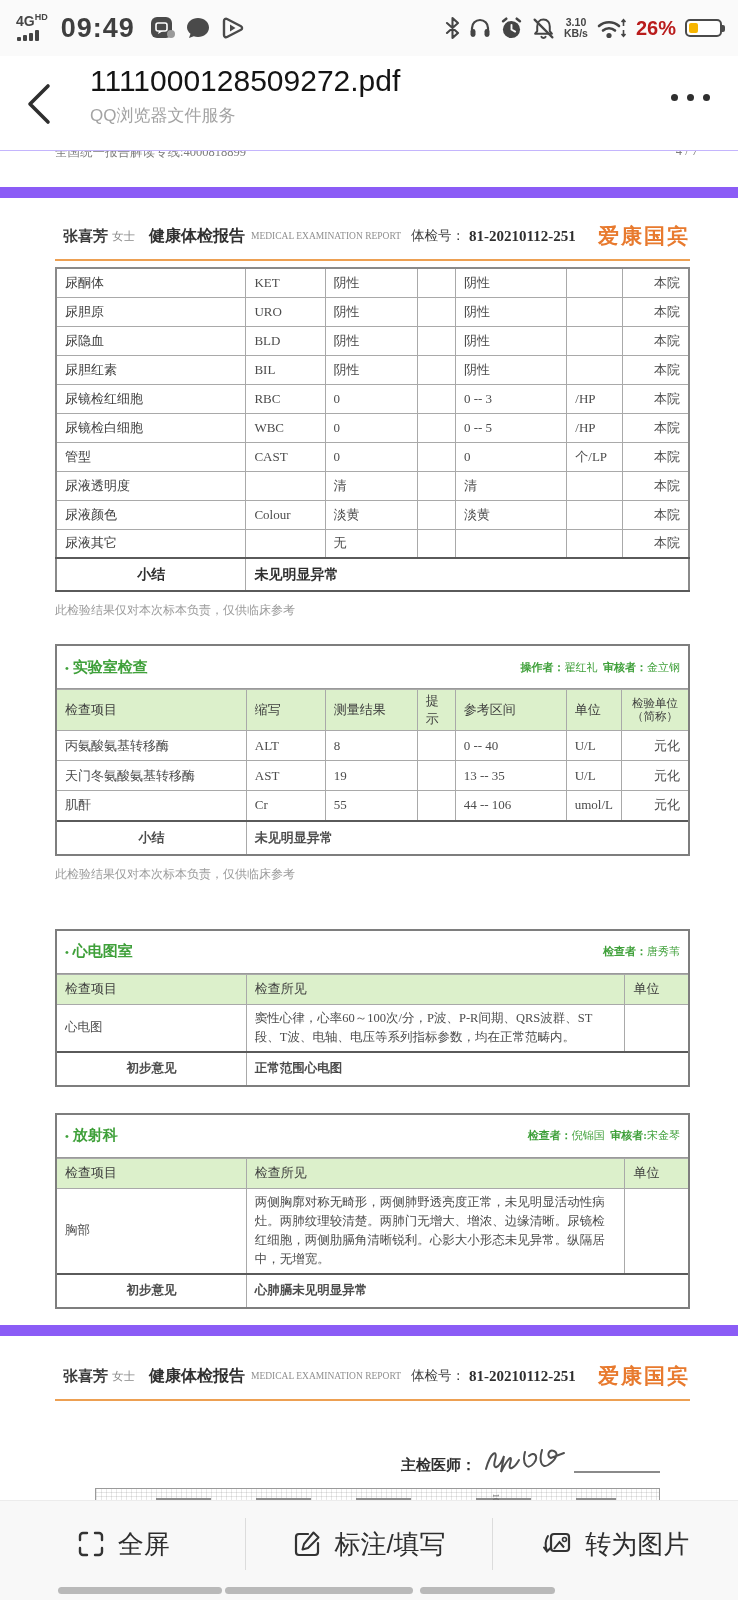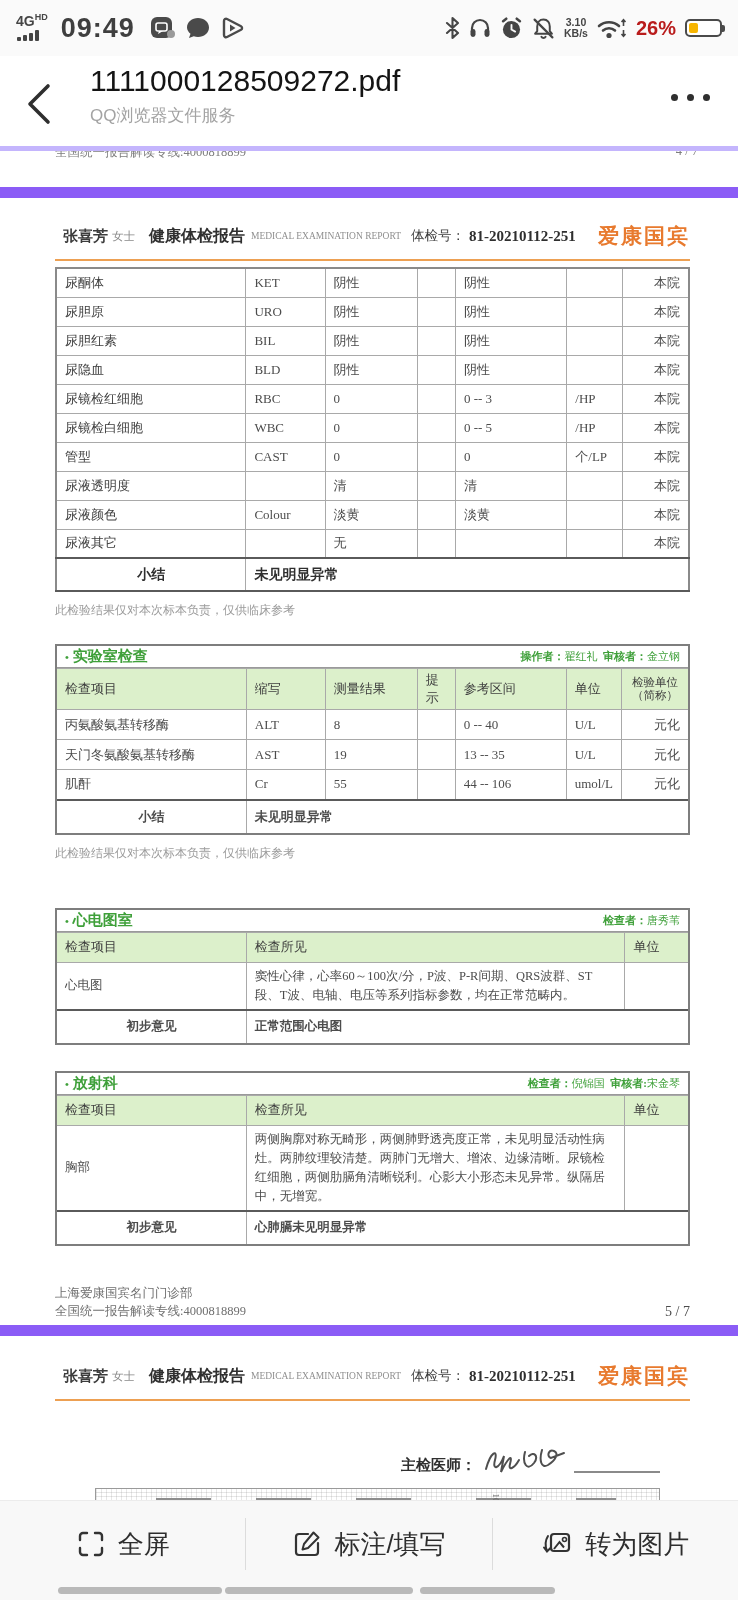--- a/index.html
+++ b/index.html
@@ -18,21 +18,21 @@
   .sig-bars i { display:block; width:4px; background:#454545; border-radius:1px; }
   .time { font-size:27px; font-weight:bold; color:#3f3f3f; margin:0 6px 0 4px; letter-spacing:1px;}
   .app-ico { width:26px; height:26px; }
   .speed { font-size:10.5px; font-weight:bold; line-height:11px; text-align:center; color:#454545;}
   .batt-pct { font-size:20px; font-weight:bold; color:#b91c1c; }
   .battery { position:relative; width:37px; height:18px; border:2px solid #4a4a4a; border-radius:5px; background:#fff; }
   .battery::after { content:""; position:absolute; right:-5px; top:4px; width:3px; height:7px; background:#4a4a4a; border-radius:0 2px 2px 0; }
   .battery .fill { position:absolute; left:2px; top:2px; bottom:2px; width:9px; background:#f7b500; border-radius:2px; }
 
   
-  .nav-bar { position:relative; height:95px; background:#fff; border-bottom:5px solid #c4b5fd; }
+  .nav-bar { position:relative; height:95px; background:#fff; border-bottom:1px solid #c4b5fd; }
   .back-btn { position:absolute; left:22px; top:26px; width:34px; height:44px; cursor:pointer;}
   .nav-titles { position:absolute; left:90px; top:8px; right:90px; }
   .nav-title { font-size:30px; color:#141414; white-space:nowrap; overflow:hidden; }
   .nav-sub { font-size:17px; color:#a3a3a3; margin-top:6px; }
   .menu-btn { position:absolute; right:28px; top:38px; display:flex; gap:9px; cursor:pointer; }
   .menu-btn i { width:7px; height:7px; border-radius:50%; background:#2f2f2f; display:block;}
 
   
   .pdf-area { position:relative; height:1448px; background:#8b5cf6; overflow:hidden;
               font-family:Liberation Serif, serif; }
@@ -60,21 +60,21 @@
   table { border-collapse:collapse; width:100%; table-layout:fixed; }
   .rpt-table { margin-top:6px; border:2px solid #8a8a8a;padding-left:41px; }
   .rpt-table td { border:1px solid #a9a9a9; height:29px; padding:2px 8px; font-size:13px; color:#4c4c4c;
                   overflow:hidden; white-space:nowrap; }
   td.c-item { color:#3d3d3d; }
   tr.sum-row td { border-top:2px solid #5a5a5a; border-bottom:2px solid #5a5a5a; height:33px; }
   td.sum-label { text-align:center; font-weight:bold; color:#2f2f2f; font-size:14px; }
   td.sum-val { font-weight:bold; color:#2f2f2f; font-size:14px; }
 
   .box { border:2px solid #7e7e7e; background:#fff; }
-  .box-title-row { display:flex; align-items:center; height:22px; padding:0 8px; border-bottom:1px solid #9a9a9a; }
+  .box-title-row { display:flex; align-items:center; height:43px; padding:0 8px; border-bottom:1px solid #9a9a9a; }
   .box-title { color:#3fa03a; font-weight:bold; font-size:15px; }
   .box-title .bullet { font-size:11px; margin-right:4px; }
   .box-ops { margin-left:auto; color:#3fa03a; font-size:11px; white-space:nowrap; }
   .box-ops b { font-weight:bold; }
   .box table { border:none; }
   .box td, .box th { border:1px solid #a9a9a9; font-size:13px; color:#4c4c4c; padding:2px 8px; }
   .box tr > *:first-child { border-left:none; } .box tr > *:last-child { border-right:none; }
   .box tr:last-child td { border-bottom:none; }
   th.hdr { background:#dcf0cb; font-weight:normal; text-align:left; color:#3e3e3e; height:38px; white-space:pre-line; }
   th.hdr.small { font-size:11.5px; text-align:center; line-height:13px; padding:2px 2px;}
@@ -247,32 +247,32 @@
               <td class="c-item">尿胆原</td>
               <td>URO</td>
               <td>阴性</td>
               <td></td>
               <td>阴性</td>
               <td></td>
               <td class="u-center">本院</td>
             </tr>
 
             <tr>
+              <td class="c-item">尿隐血</td>
+              <td>BLD</td>
+              <td>阴性</td>
+              <td></td>
+              <td>阴性</td>
+              <td></td>
+              <td class="u-center">本院</td>
+            </tr>
+
+            <tr>
               <td class="c-item">尿胆红素</td>
               <td>BIL</td>
-              <td>阴性</td>
-              <td></td>
-              <td>阴性</td>
-              <td></td>
-              <td class="u-center">本院</td>
-            </tr>
-
-            <tr>
-              <td class="c-item">尿隐血</td>
-              <td>BLD</td>
               <td>阴性</td>
               <td></td>
               <td>阴性</td>
               <td></td>
               <td class="u-center">本院</td>
             </tr>
 
             <tr>
               <td class="c-item">尿镜检红细胞</td>
               <td>RBC</td>

